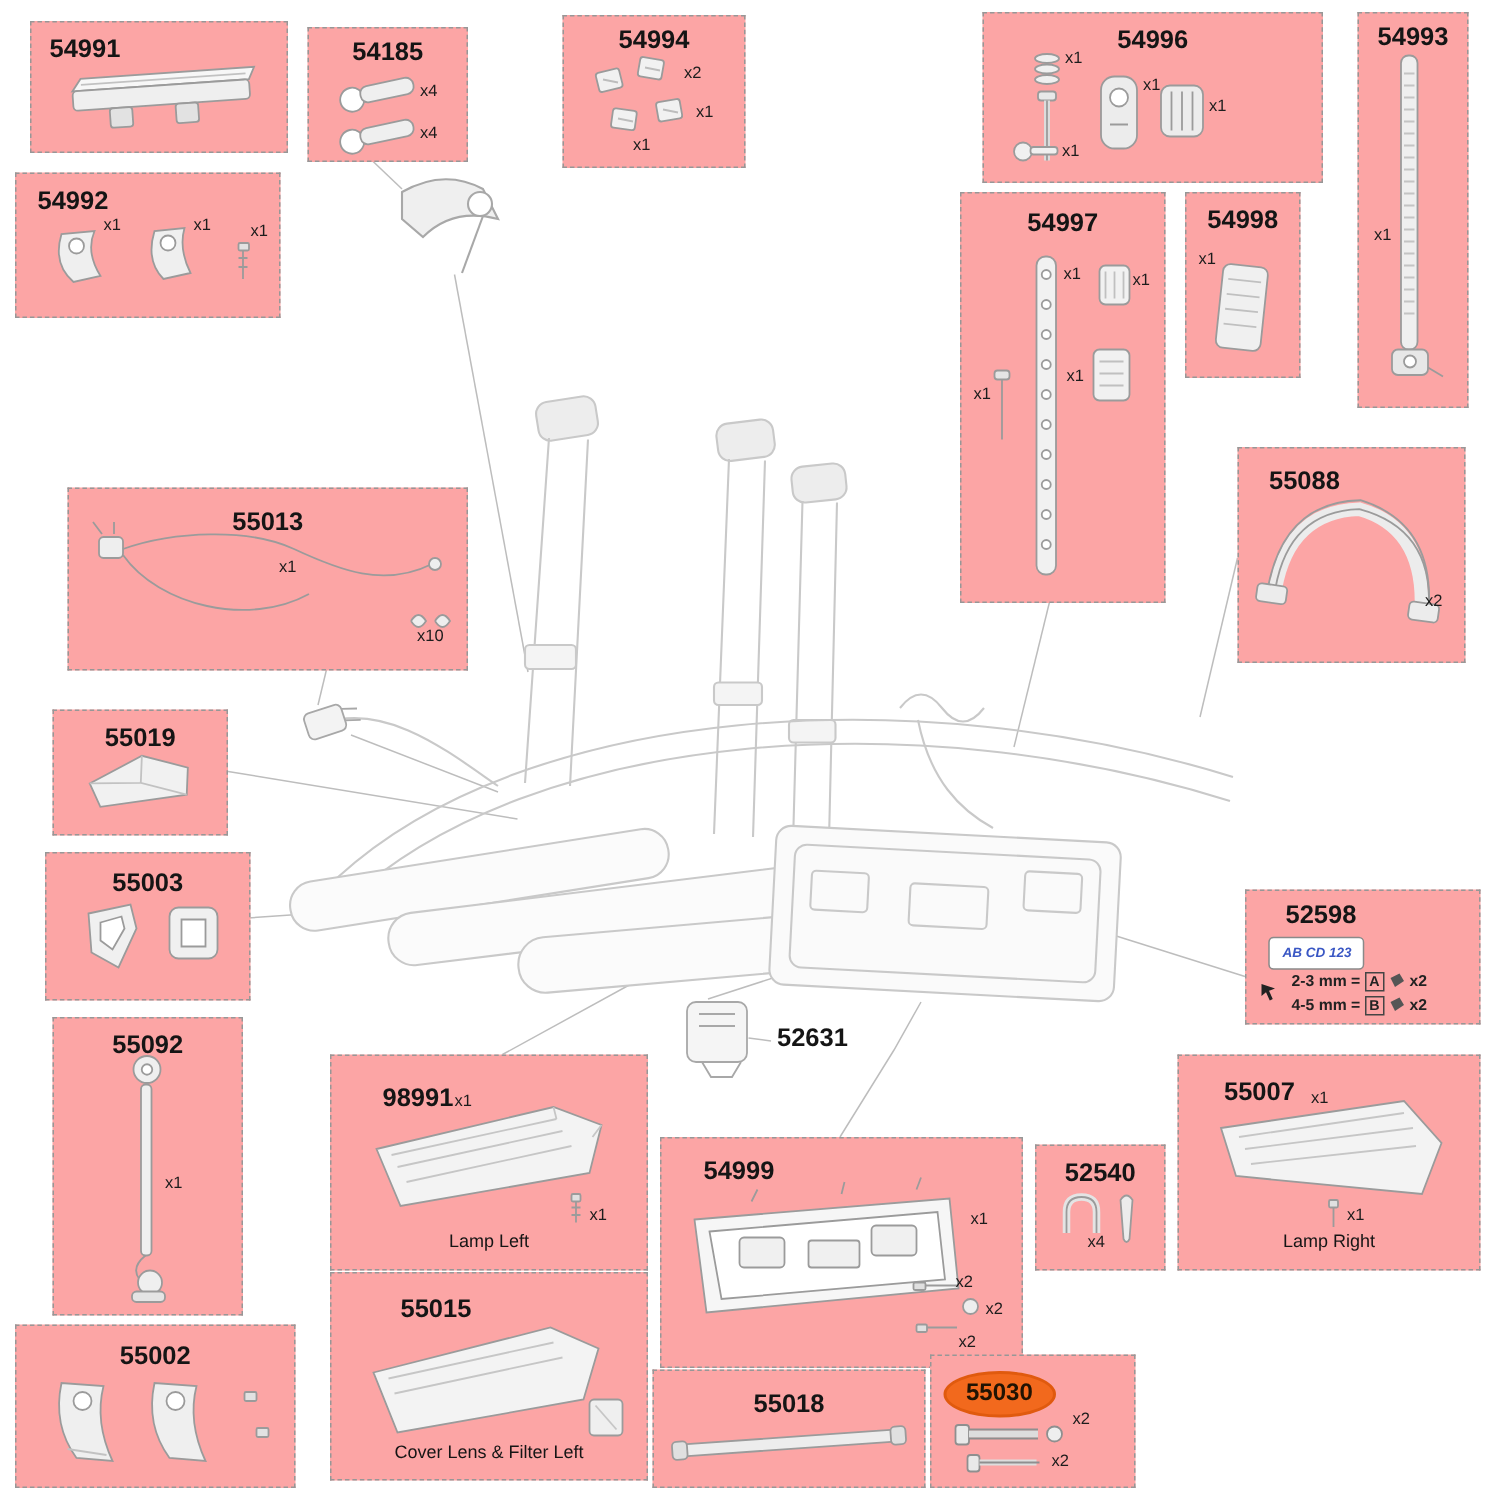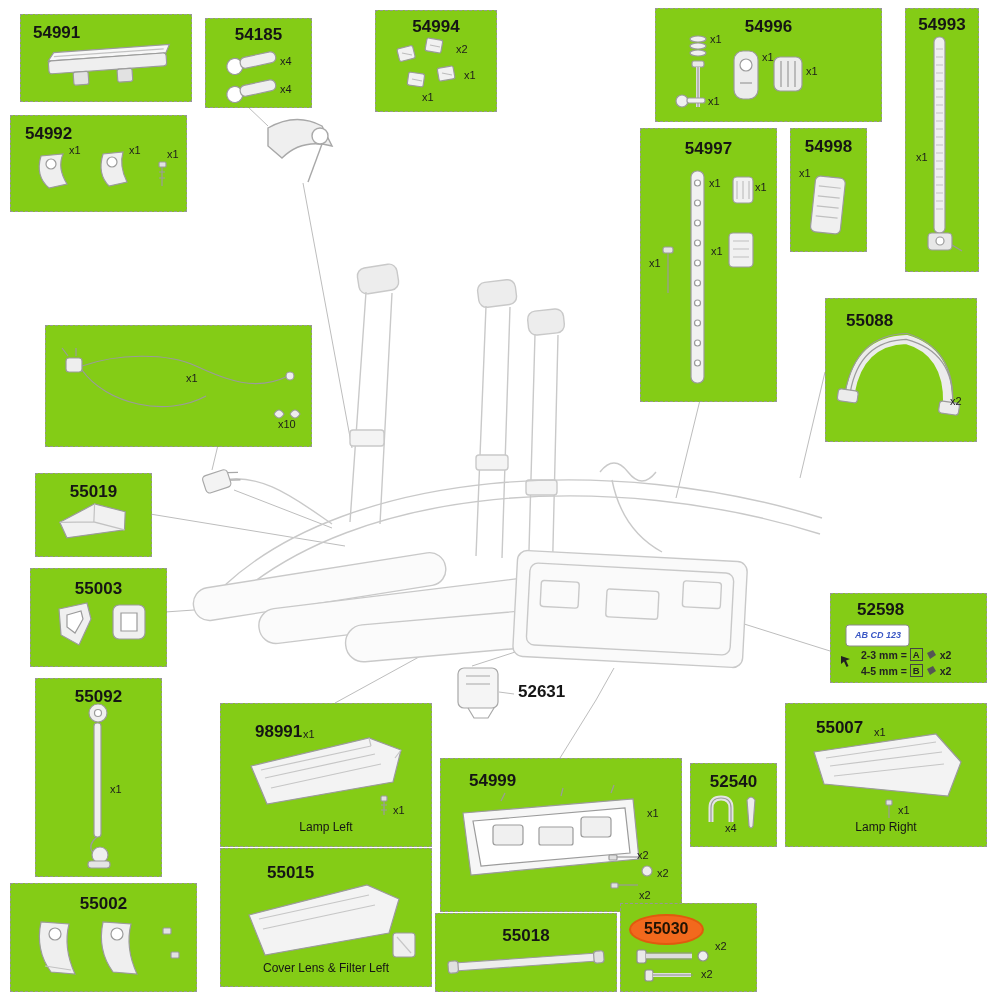--- a/index.html
+++ b/index.html
@@ -1,30 +1,30 @@
 <!DOCTYPE html>
 <html><head>
 <meta charset="utf-8">
 <style>
   html,body{margin:0;padding:0}
   body{font-family:"Liberation Sans",sans-serif;background:#fff}
   #canvas{position:relative;width:1000px;height:1000px;background:#fff;overflow:hidden}
   #bg-art{position:absolute;left:0;top:0;z-index:1}
-  .part-box{position:absolute;border:1px dashed #979797;background:#84cc16;z-index:2}
+  .part-box{position:absolute;border:1px dashed #979797;background:#fca5a5;z-index:2}
   .part-art{position:absolute;left:0;top:0;width:100%;height:100%;display:block}
   .part-number{position:absolute;top:8px;font-size:17px;font-weight:bold;color:#151515;z-index:3;white-space:nowrap}
   .num-c{left:0;right:0;text-align:center}
   .qty{position:absolute;font-size:11px;color:#1c1c1c;z-index:3;white-space:nowrap}
   .caption{position:absolute;left:0;right:0;text-align:center;font-size:12px;color:#151515;z-index:3}
   .floating-number{position:absolute;font-size:17px;font-weight:bold;color:#151515;z-index:2}
   .hl-ellipse{position:absolute;left:8px;top:10px;background:#f2691d;border:2px solid #e05a0e;border-radius:50%;
     padding:4px 13px 5px;font-size:16px;font-weight:bold;color:#201303;z-index:3}
   .plate-thumb{position:absolute;z-index:3}
   .plate-text{position:absolute;font-size:9px;font-weight:bold;font-style:italic;color:#3a57c4;z-index:4;text-align:center}
-  .mm-row{position:absolute;display:flex;align-items:center;gap:3px;font-size:10.5px;font-weight:bold;color:#222;z-index:3;white-space:nowrap}
+  .mm-row{position:absolute;display:flex;gap:3px;font-size:10.5px;font-weight:bold;color:#222;z-index:3;white-space:nowrap}
   .letter-box{display:inline-block;border:1px solid #444;padding:0 2px;font-size:9.5px;line-height:11px}
   .arrow-ic{position:absolute;z-index:3}
 </style>
 </head>
 <body>
 
 <div id="canvas">
 
   <svg id="bg-art" width="1000" height="1000" viewBox="0 0 1000 1000">
     <g stroke="#bdbdbd" stroke-width="1" fill="none">
@@ -258,20 +258,21 @@
         <path d="M28 100 Q30 48 76 40 Q126 46 131 98"></path>
         <path d="M23 100 Q26 42 76 34 Q126 42 131 98"></path>
         <rect x="16" y="98" width="20" height="12" rx="3" fill="#ececec"></rect>
         <rect x="118" y="96" width="20" height="12" rx="3" fill="#ececec"></rect>
       </g>
     </svg>
     <span class="qty" style="left:124px;top:96px">x2</span>
   </div>
 
   <div class="part-box" style="left:45px;top:325px;width:265px;height:120px">
+    <div class="part-number num-c" style="top:12px">55013</div>
     <svg class="part-art" viewBox="0 0 265 120">
       <g stroke="#9b9b9b" stroke-width="1.2" fill="none">
         <rect x="20" y="32" width="16" height="14" rx="3" fill="#eee"></rect>
         <path d="M22 30 l-6 -8 M30 30 v-8"></path>
         <path d="M36 40 C70 28, 120 26, 150 40 S210 66, 242 50"></path>
         <path d="M36 44 C60 78, 120 92, 160 70"></path>
         <circle cx="244" cy="50" r="4" fill="#eee"></circle>
         <path d="M228 88 q5 -8 10 0 q-5 8 -10 0 M244 88 q5 -8 10 0 q-5 8 -10 0" fill="#eee"></path>
       </g>
     </svg>

